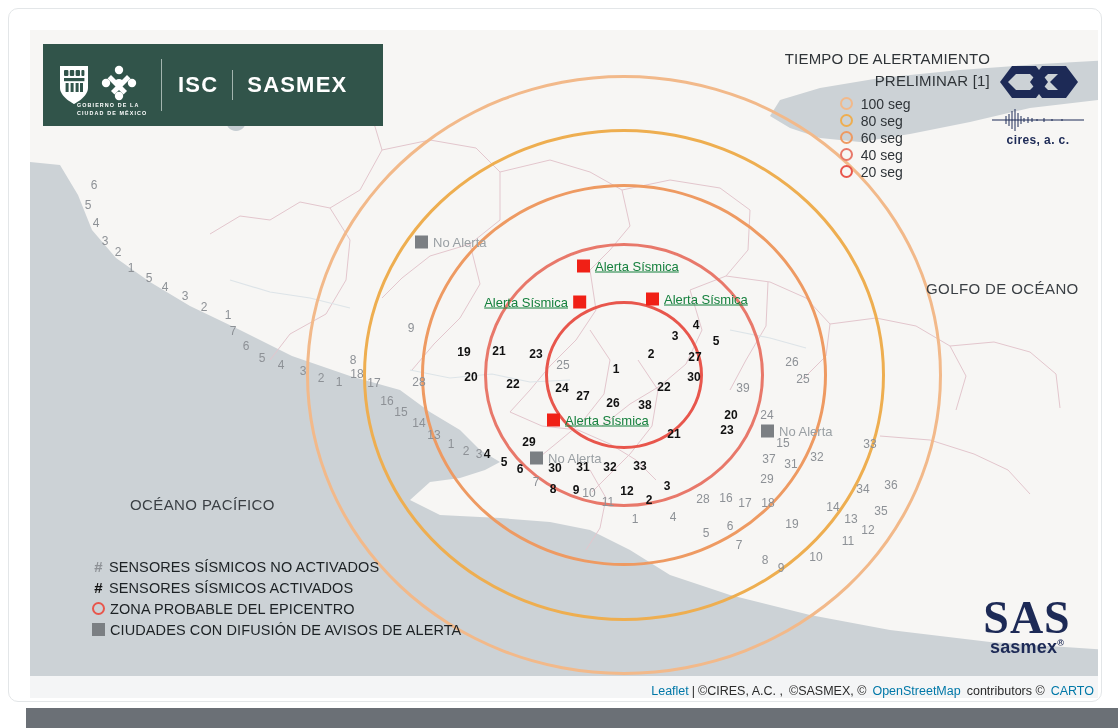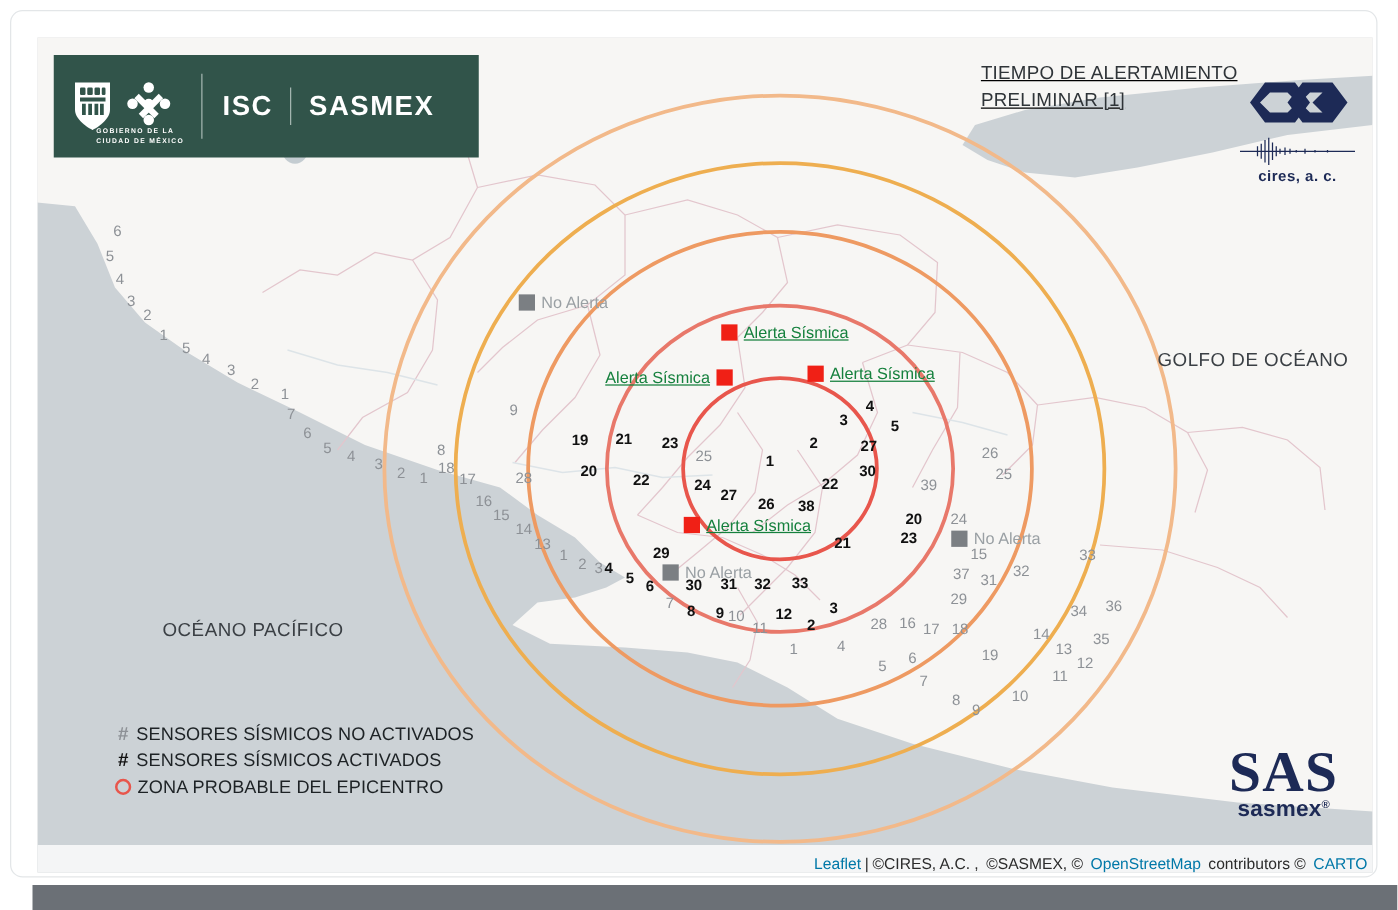--- a/index.html
+++ b/index.html
@@ -53,21 +53,21 @@
   #logo .crest svg{display:block;}
   #logo .govtext{position:absolute;left:34px;top:57px;color:#ffffff;font-size:5.4px;
                  font-weight:bold;letter-spacing:1.1px;line-height:1.5;}
   #logo .vbar{width:1px;height:52px;background:#c9d6d1;opacity:.75;margin:0 16px 0 22px;}
   #logo .isc{color:#ffffff;font-size:22px;font-weight:bold;letter-spacing:1.2px;}
   #logo .vbar2{width:1px;height:30px;background:#c9d6d1;opacity:.75;margin:0 14px;}
   #logo .sgirpc{color:#ffffff;font-size:22px;font-weight:bold;letter-spacing:1.2px;}
   #logo .row{display:flex;align-items:center;}
 
   
-  #ringlegend{position:absolute;right:108px;top:18px;text-decoration:underline;}
+  #ringlegend{position:absolute;right:108px;top:18px;text-align:right;}
   #ringlegend .title{font-size:15px;color:#2f3438;line-height:1.45;letter-spacing:.2px;}
   #ringlegend .rows{margin-top:4px;}
   #ringlegend .lrow{display:flex;align-items:center;justify-content:flex-start;
                     gap:8px;margin:1px 0 1px 55px;}
   #ringlegend .dot{width:13px;height:13px;border-radius:50%;border:2px solid #000;
                    box-sizing:border-box;background:transparent;flex:0 0 auto;}
   #ringlegend .txt{font-size:14px;color:#2f3438;}
 
   
   #cires{position:absolute;right:12px;top:34px;width:96px;text-align:center;}
@@ -339,20 +339,42 @@
         <div class="isc">ISC</div>
         <div class="vbar2"></div>
         <div class="sgirpc">SASMEX</div>
       </div>
 
       <div id="ringlegend">
         <div class="title">
           <div>TIEMPO DE ALERTAMIENTO</div>
           <div>PRELIMINAR [1]</div>
         </div>
+        <div class="rows" id="ringlegend-rows">
+            <div class="lrow">
+              <span class="dot" style="border-color: rgb(242, 185, 138);"></span>
+              <span class="txt">100 seg</span>
+            </div>
+            <div class="lrow">
+              <span class="dot" style="border-color: rgb(238, 174, 80);"></span>
+              <span class="txt">80 seg</span>
+            </div>
+            <div class="lrow">
+              <span class="dot" style="border-color: rgb(238, 154, 98);"></span>
+              <span class="txt">60 seg</span>
+            </div>
+            <div class="lrow">
+              <span class="dot" style="border-color: rgb(232, 120, 106);"></span>
+              <span class="txt">40 seg</span>
+            </div>
+            <div class="lrow">
+              <span class="dot" style="border-color: rgb(232, 86, 76);"></span>
+              <span class="txt">20 seg</span>
+            </div>
+          </div>
       </div>
 
       <div id="cires">
         <svg width="92" height="40" viewBox="0 0 92 40" aria-hidden="true">
           <g fill="#1d2a56">
             <path d="M20 2 L44 2 L56 18 L44 34 L20 34 L8 18 Z
                      M24 10 L38 10 L46 18 L38 26 L24 26 L16 18 Z" fill-rule="evenodd"></path>
             <path d="M50 2 L74 2 L86 18 L74 34 L50 34 L38 18 Z
                      M56 10 L66 10 L58 18 L66 26 L56 26 L48 18 Z" fill-rule="evenodd"></path>
           </g>
@@ -384,20 +406,24 @@
             <span class="txt">SENSORES SÍSMICOS NO ACTIVADOS</span>
           </div>
           <div class="row">
             <span class="hash on">#</span>
             <span class="txt">SENSORES SÍSMICOS ACTIVADOS</span>
           </div>
           <div class="row">
             <span class="circ"></span>
             <span class="txt">ZONA PROBABLE DEL EPICENTRO</span>
           </div>
+          <div class="row">
+            <span class="sq"></span>
+            <span class="txt">CIUDADES CON DIFUSIÓN DE AVISOS DE ALERTA</span>
+          </div>
         </div>
 
       <div id="sasmex">
         <div class="sas">SAS</div>
         <div class="sub">
           <span>sasmex</span><sup>®</sup>
         </div>
       </div>
 
       <div id="attrib">

